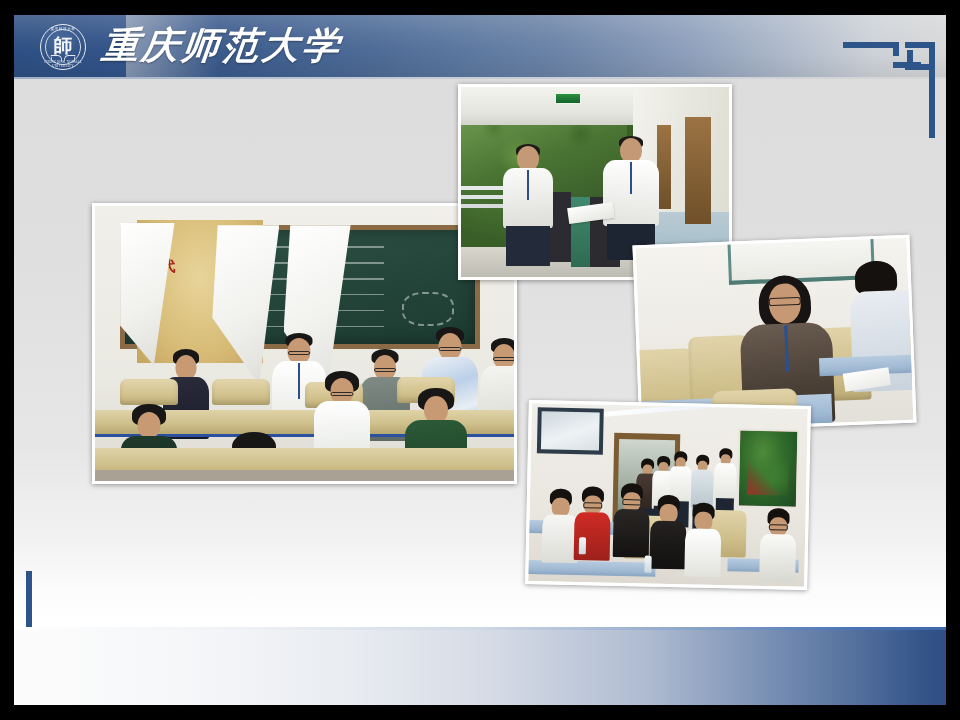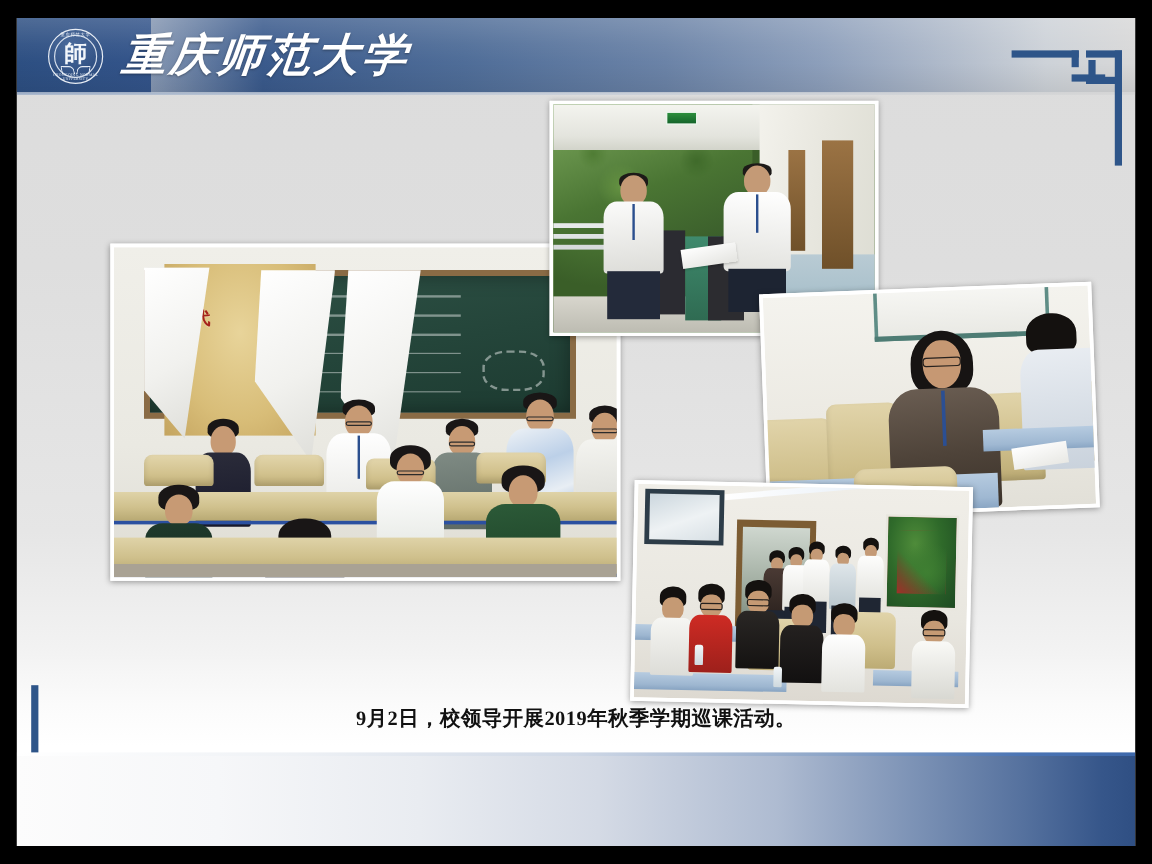--- a/index.html
+++ b/index.html
@@ -805,21 +805,20 @@
           <div class="hair"></div>
             <div class="face"></div>
             <div class="glasses"></div>
           <div class="torso" style="background:linear-gradient(178deg,#fafaf7,#d8d8d2);"></div>
         </div>
         <div class="bottle" style="left:18%;bottom:16%;"></div>
         <div class="bottle" style="left:42%;bottom:6%;"></div>
       </div>
     </div>
 
-    <div id="caption">9月2日，校领导开展2019年秋季学期巡课活动。</div>
 
     <div class="ornament" id="ornament-bl">
       <i class="bar-v"></i>
         <i class="hook-b"></i>
         <i class="hook-c"></i>
       <i class="box-t"></i>
         <i class="box-l"></i>
         <i class="box-b"></i>
         <i class="bar-h"></i>
     </div>

